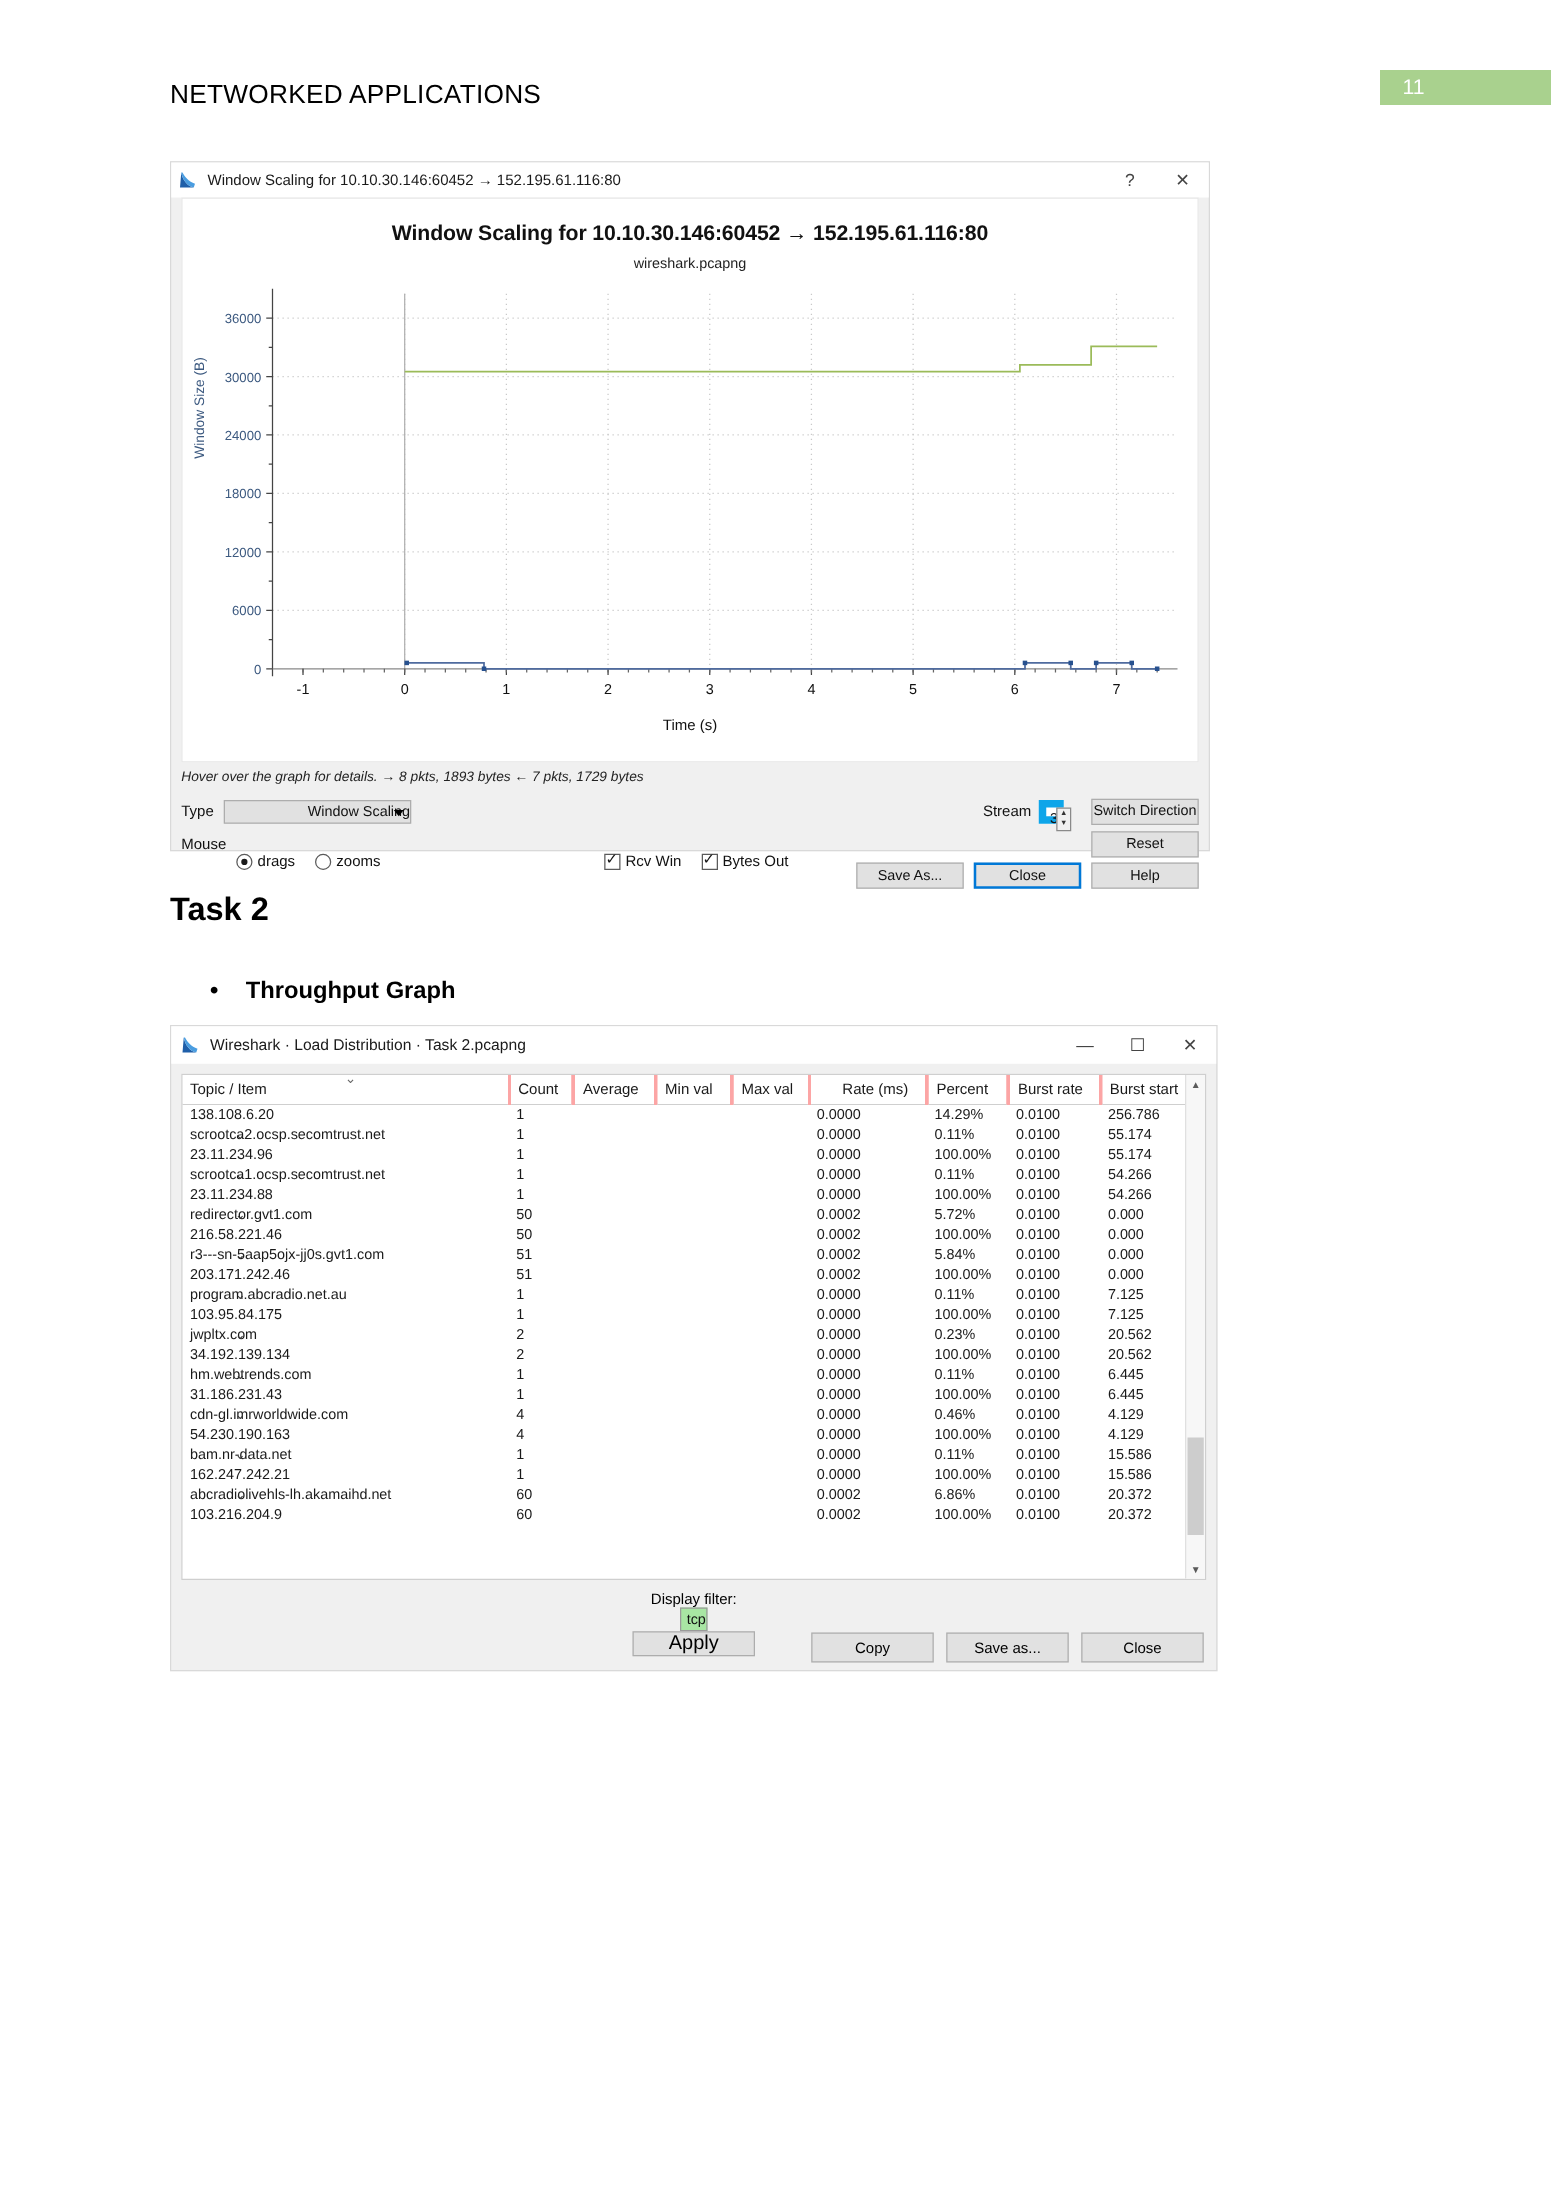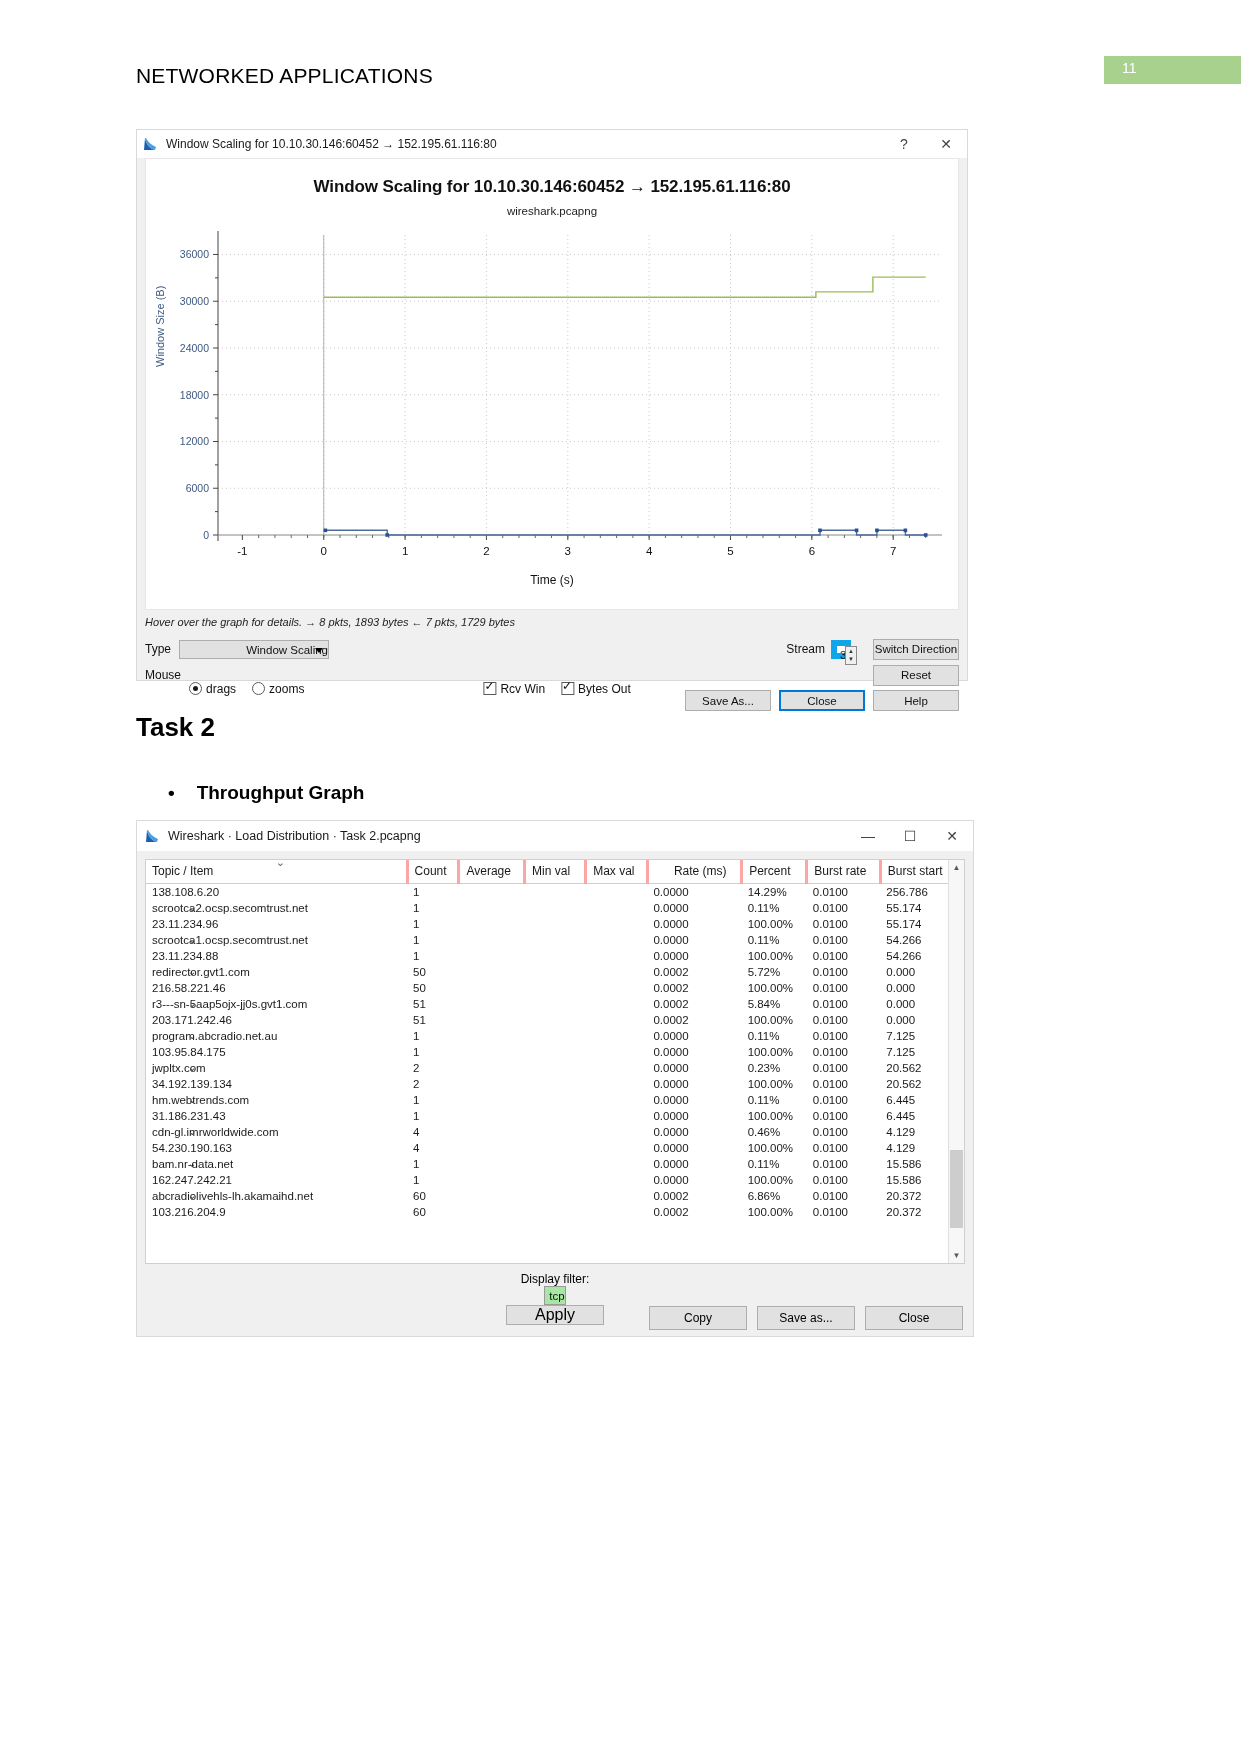--- a/index.html
+++ b/index.html
@@ -40,21 +40,21 @@
     top: 0;
     width: 137px;
     height: 28px;
     background: #a9d18e;
   }
   .page-badge span {
     position: absolute;
     left: 18px;
     top: 4px;
     color: #ffffff;
-    font-size: 14px;
+    font-size: 17px;
   }
 
   
   .ws-window {
     position: absolute;
     left: 136px;
     top: 129px;
     width: 830px;
     height: 550px;
     background: #f0f0f0;
@@ -255,21 +255,21 @@
     vertical-align: middle;
   }
   .chk.on::after {
     content: "✓";
     position: absolute;
     left: 0px; top: -4px;
     font-size: 12px;
     color: #111;
     line-height: 14px;
   }
-  .opt { margin-right: 16px; white-space: nowrap; display:flex; align-items:flex-start;margin-top:28px;}
+  .opt { margin-right: 16px; white-space: nowrap; display:flex; align-items:flex-end;margin-top:28px;}
   .center-group {
     position: absolute;
     left: 50%;
     transform: translateX(-42%);
     display: flex;
     align-items: center;
   }
   .btn-row {
     position: relative;
     height: 30px;

